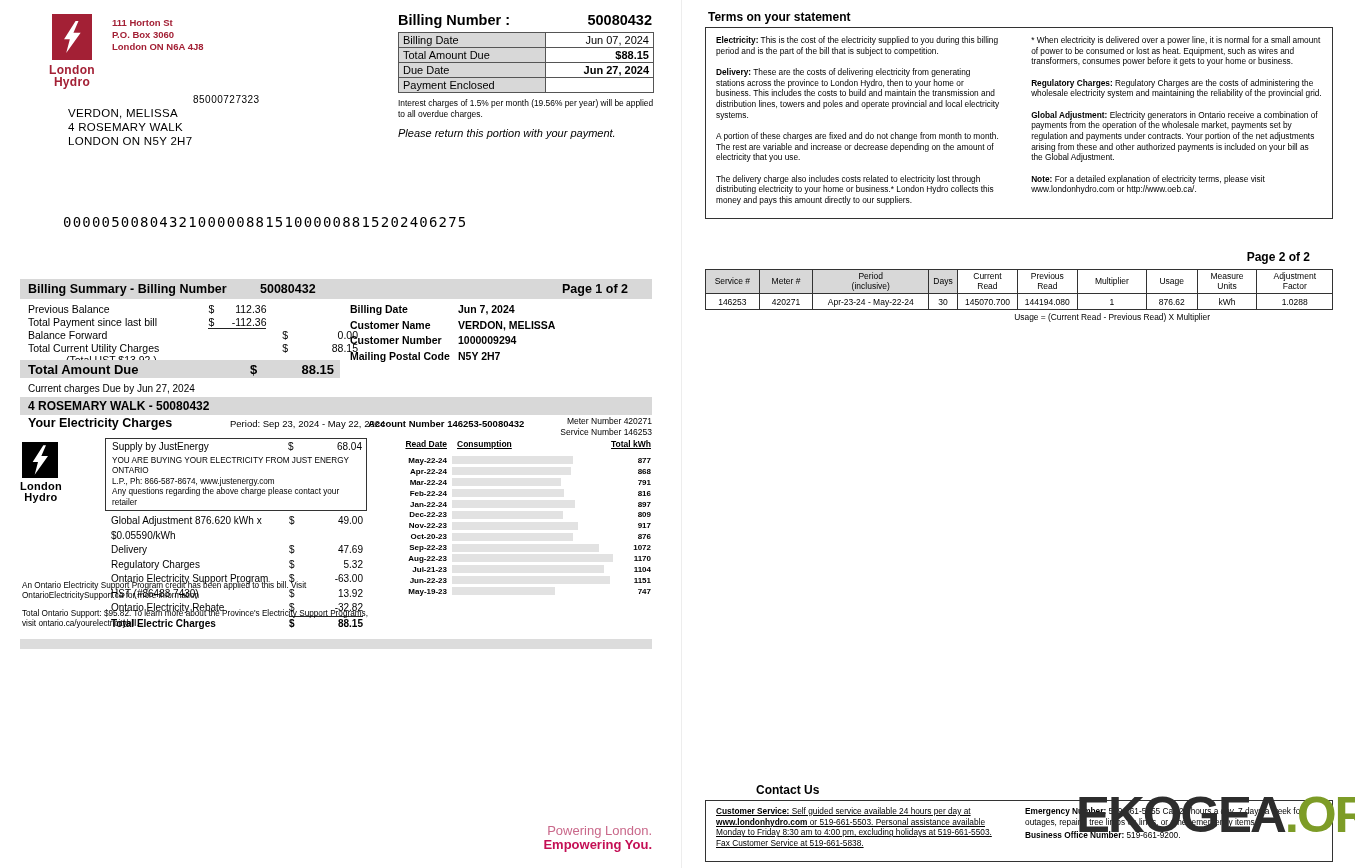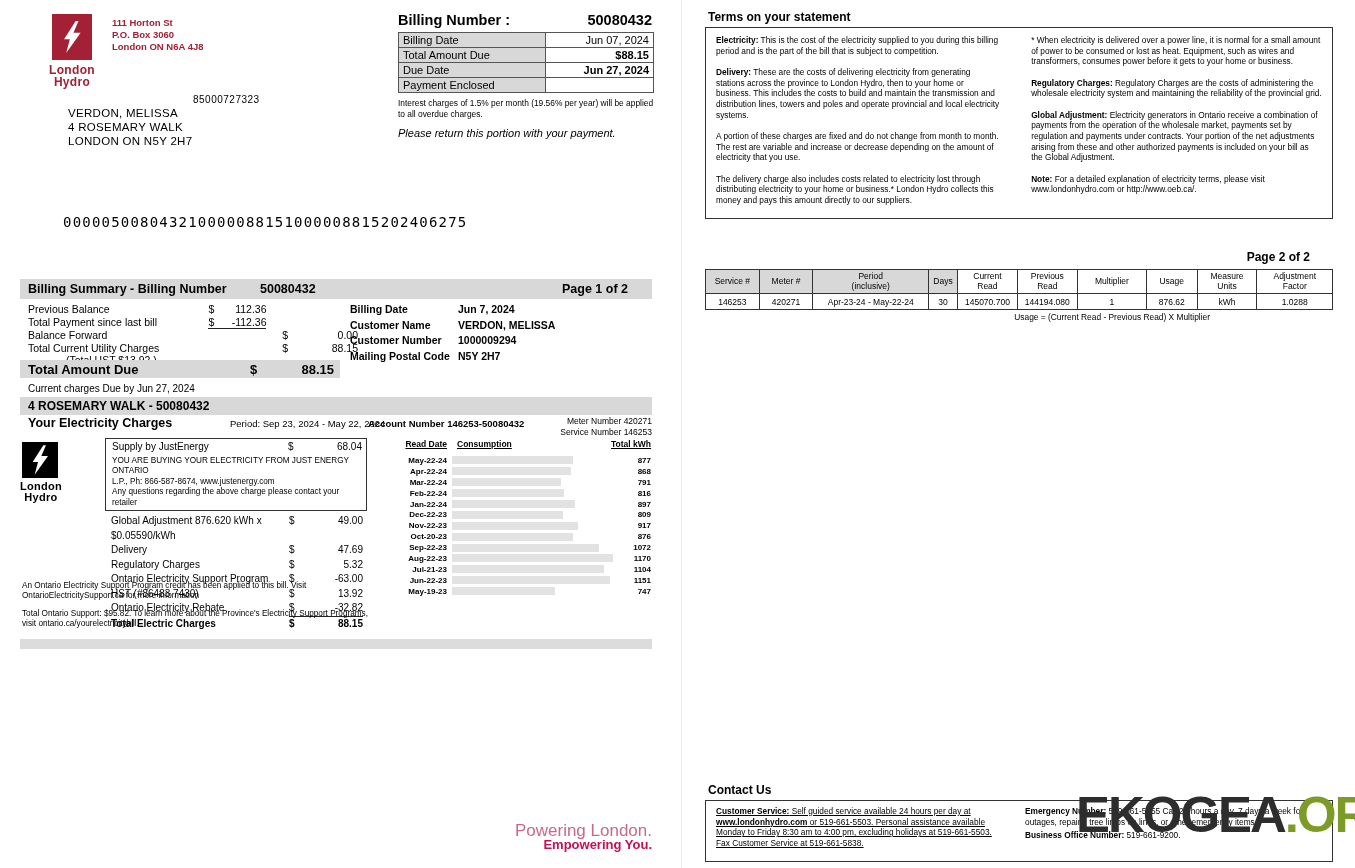--- a/index.html
+++ b/index.html
@@ -66,21 +66,21 @@
   .chart-head .h1{width:62px;text-align:right;text-decoration:underline;}
   .chart-head .h2{margin-left:10px;text-decoration:underline;}
   .chart-head .h3{margin-left:auto;text-decoration:underline;}
   .chrow{display:flex;align-items:center;height:10.9px;font-size:8px;font-weight:bold;justify-content:center;}
   .chrow .cl{width:62px;text-align:right;}
   .chrow .cw{flex:1;margin:0 6px 0 5px;}
   .chrow .cbar{height:8px;background:#e2e2e2;}
   .chrow .cv{width:32px;text-align:right;}
   .divband{background:#dcdcdc;}
   .foot{width:160px;text-align:right;}
-  .foot .l1{color:#c9688a;font-size:17px;line-height:13px;}
+  .foot .l1{color:#c9688a;font-size:13px;line-height:13px;}
   .foot .l2{color:#c40f55;font-size:13px;font-weight:bold;line-height:15px;}
   
   .pgdiv{width:1px;background:#ededed;}
   .sec-title{font-size:12px;font-weight:bold;}
   .terms-box{border:1px solid #333;margin-top:3px;padding:7px 10px;display:flex;height:176px;overflow:hidden;}
   .terms-col{font-size:8.3px;line-height:10.7px;}
   .terms-col p{margin:0 0 10.5px 0;}
   .tc1{width:47%;}
   .tc2{width:48%;margin-left:auto;}
   table.mtr{border-collapse:collapse;width:100%;table-layout:fixed;}
@@ -471,21 +471,21 @@
             <td>876.62</td>
             <td>kWh</td>
             <td>1.0288</td>
           </tr>
         </tbody>
     </table>
     <div class="formula">Usage = (Current Read - Previous Read) X Multiplier</div>
   </div>
 
   <div class="abs" style="left:705px;top:783px;width:628px;">
-    <div class="sec-title" style="padding-left:3px;">Contact Us</div>
+    <div class="sec-title" style="padding-left:3px;margin-left:48px;">Contact Us</div>
     <div class="contact-box">
       <div class="contact-col cc1" id="contact-col1">
           <p><span class="b">Customer Service:</span><span> Self guided service available 24 hours per day at </span><span class="b">www.londonhydro.com</span><span> or 519-661-5503. Personal assistance available Monday to Friday 8:30 am to 4:00 pm, excluding holidays at 519-661-5503. Fax Customer Service at 519-661-5838.</span></p>
         </div>
       <div class="contact-col cc2" id="contact-col2">
           <p><span class="b">Emergency Number:</span><span> 519-661-5555 Call 24 hours a day, 7 days a week for outages, repairs, tree limbs on lines, or other emergency items.</span></p>
           <p><span class="b">Business Office Number:</span><span> 519-661-9200.</span></p>
         </div>
     </div>
   </div>

